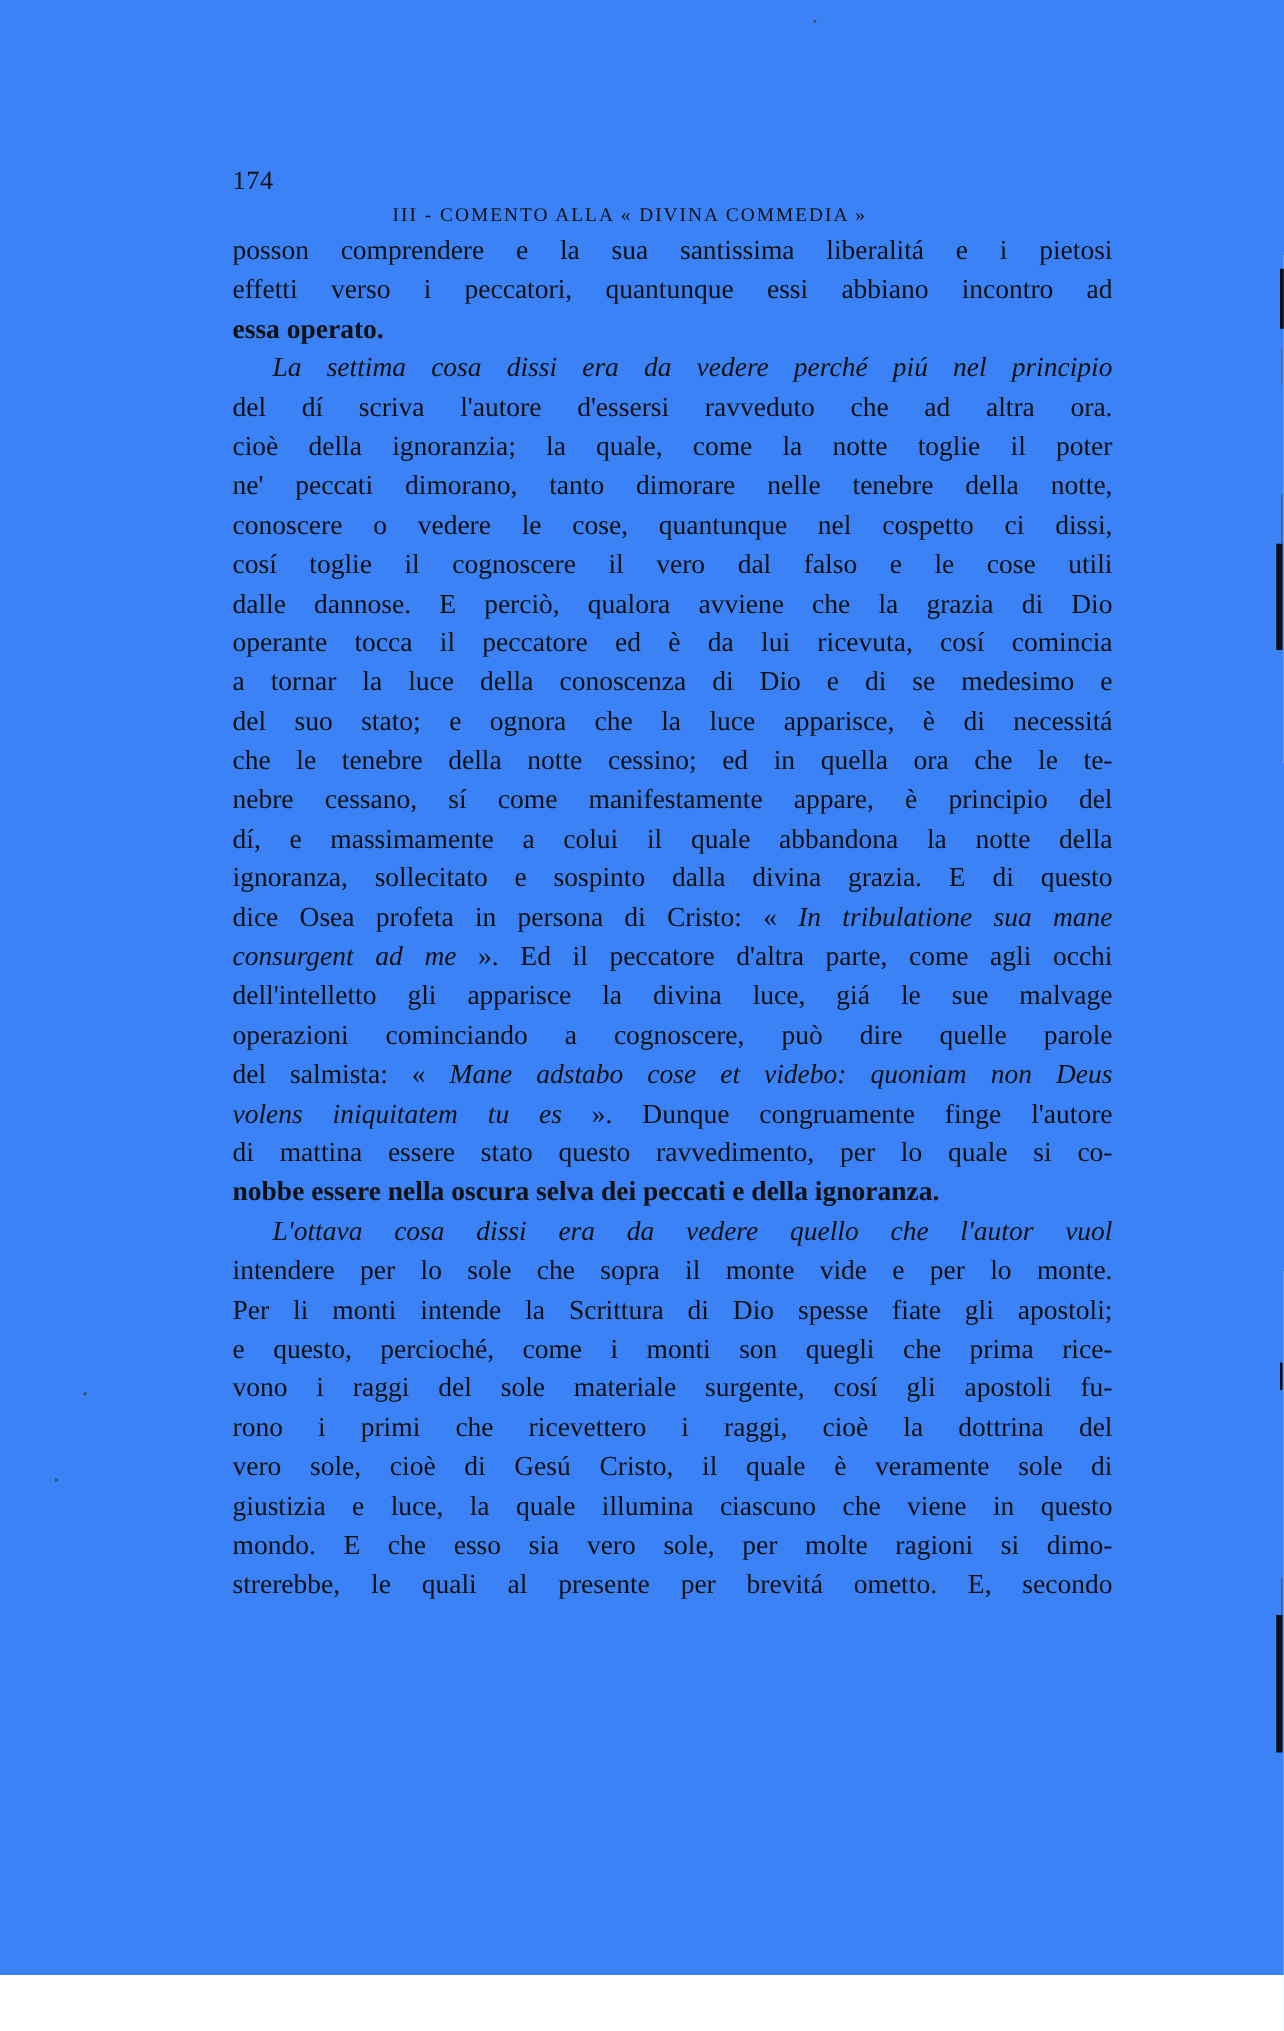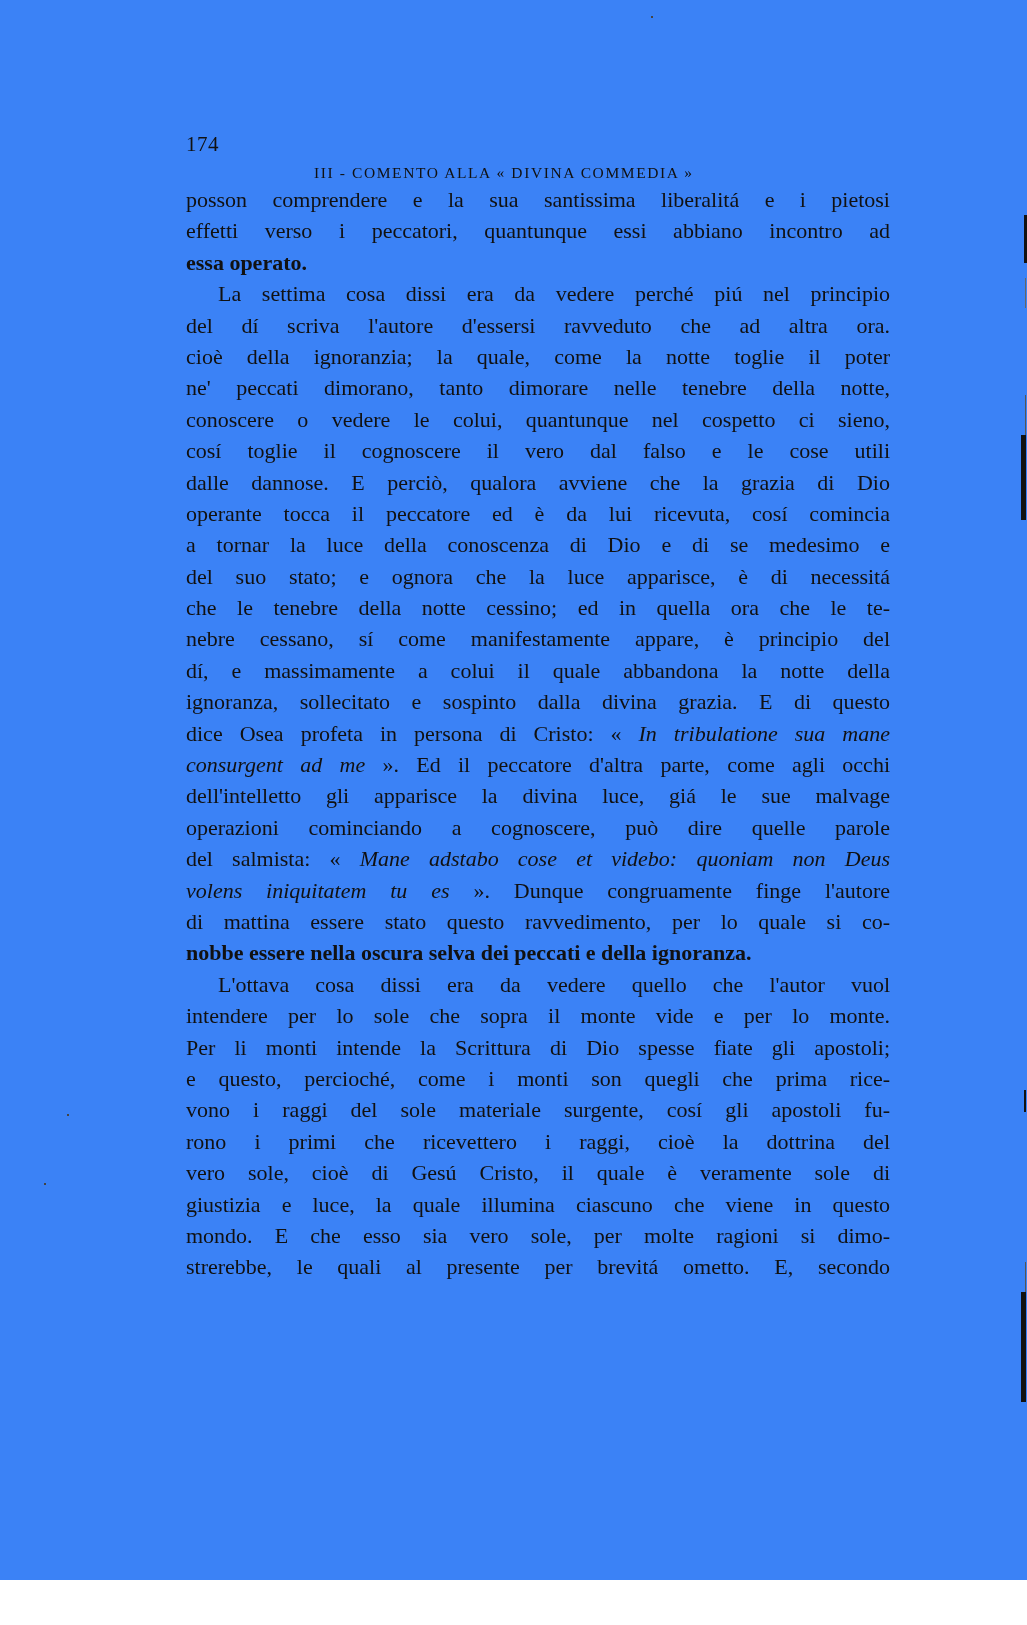--- a/index.html
+++ b/index.html
@@ -6,21 +6,21 @@
   body { width: 1027px; height: 1625px; position: relative; overflow: hidden; }
   .page { position: absolute; left: 0; top: 0; width: 1027px; height: 1580px; background: #3b82f6; }
   .header { position: absolute; top: 130px; left: 186px; width: 704px; height: 26px;
             font-family: "Liberation Serif", serif; color: #111; }
   .page-number { position: absolute; left: 0; top: 2px; font-size: 21px; letter-spacing: 0.5px; }
   .running-title { position: absolute; left: 128px; top: 4px; font-size: 15.5px; letter-spacing: 1.6px; margin-top: 30px; }
   .body-text { position: absolute; top: 184px; left: 186px; width: 704px;
                font-family: "Liberation Serif", serif; font-size: 22px; color: #111; }
   .line { height: 31.4px; line-height: 31.4px; white-space: nowrap; text-align: justify; text-align-last: justify; }
   .line.last { text-align-last: left; font-weight: bold; }
-  .line.indent { padding-left: 32px; }
+  .line.indent { padding-left: 32px; font-style: italic; }
   .it { font-style: italic; }
   .mark { position: absolute; background: #111; }
   .dot { position: absolute; width: 2px; height: 2px; background: #444; }
 </style>
 </head>
 <body>
 
 <div class="page">
 
   <div class="header">
@@ -29,21 +29,21 @@
   </div>
 
   <div class="body-text">
     <div class="line"><span>posson comprendere e la sua santissima liberalitá e i pietosi</span></div>
     <div class="line"><span>effetti verso i peccatori, quantunque essi abbiano incontro ad</span></div>
     <div class="line last"><span>essa operato.</span></div>
     <div class="line indent"><span>La settima cosa dissi era da vedere perché piú nel principio</span></div>
     <div class="line"><span>del dí scriva l'autore d'essersi ravveduto che ad altra ora.</span></div>
     <div class="line"><span>cioè della ignoranzia; la quale, come la notte toglie il poter</span></div>
     <div class="line"><span>ne' peccati dimorano, tanto dimorare nelle tenebre della notte,</span></div>
-    <div class="line"><span>conoscere o vedere le colui, quantunque nel cospetto ci sieno,</span></div>
+    <div class="line"><span>conoscere o vedere le cose, quantunque nel cospetto ci dissi,</span></div>
     <div class="line"><span>cosí toglie il cognoscere il vero dal falso e le cose utili</span></div>
     <div class="line"><span>dalle dannose. E perciò, qualora avviene che la grazia di Dio</span></div>
     <div class="line"><span>operante tocca il peccatore ed è da lui ricevuta, cosí comincia</span></div>
     <div class="line"><span>a tornar la luce della conoscenza di Dio e di se medesimo e</span></div>
     <div class="line"><span>del suo stato; e ognora che la luce apparisce, è di necessitá</span></div>
     <div class="line"><span>che le tenebre della notte cessino; ed in quella ora che le te-</span></div>
     <div class="line"><span>nebre cessano, sí come manifestamente appare, è principio del</span></div>
     <div class="line"><span>dí, e massimamente a colui il quale abbandona la notte della</span></div>
     <div class="line"><span>ignoranza, sollecitato e sospinto dalla divina grazia. E di questo</span></div>
     <div class="line"><span>dice Osea profeta in persona di Cristo: « </span><span class="it">In tribulatione sua mane</span></div>

